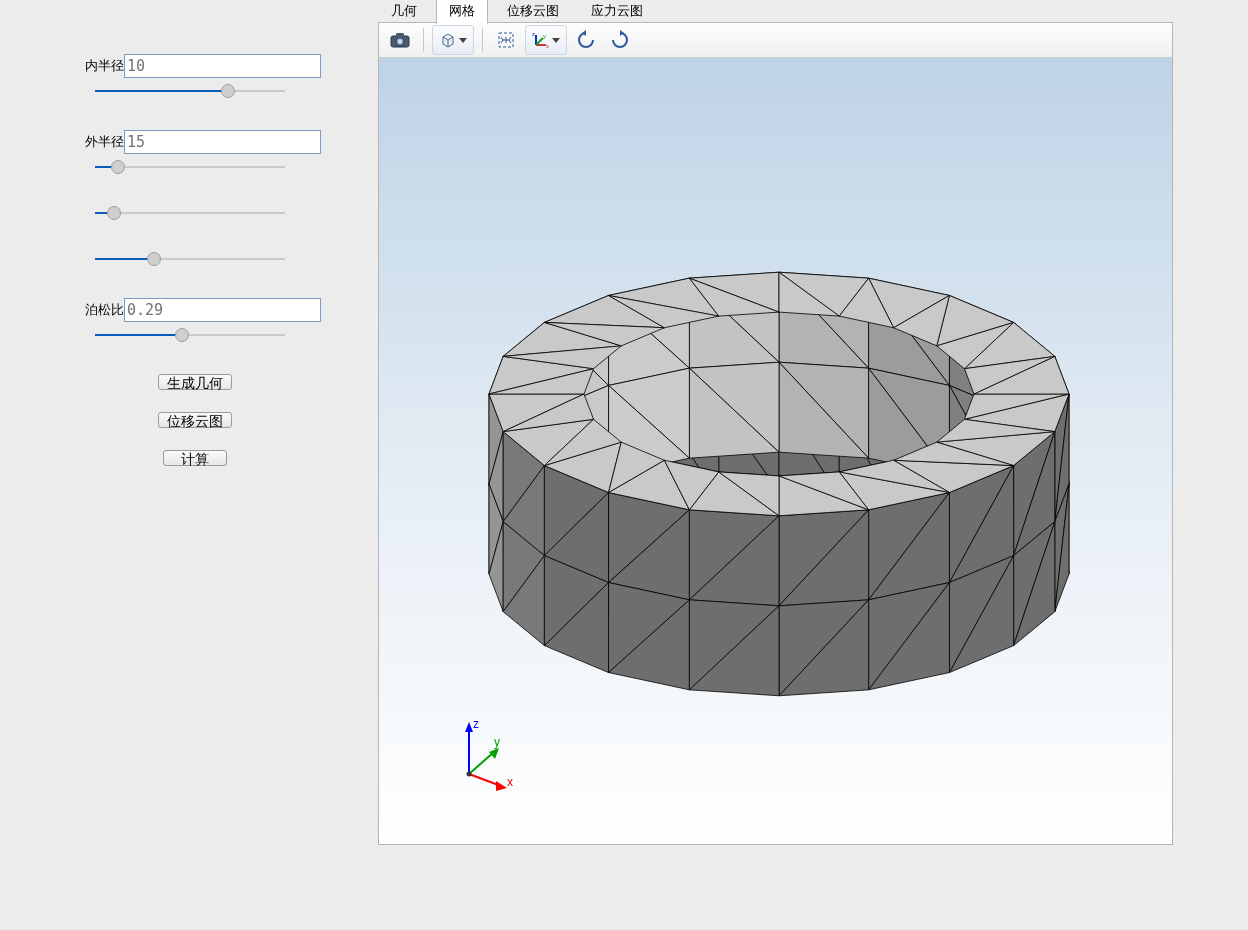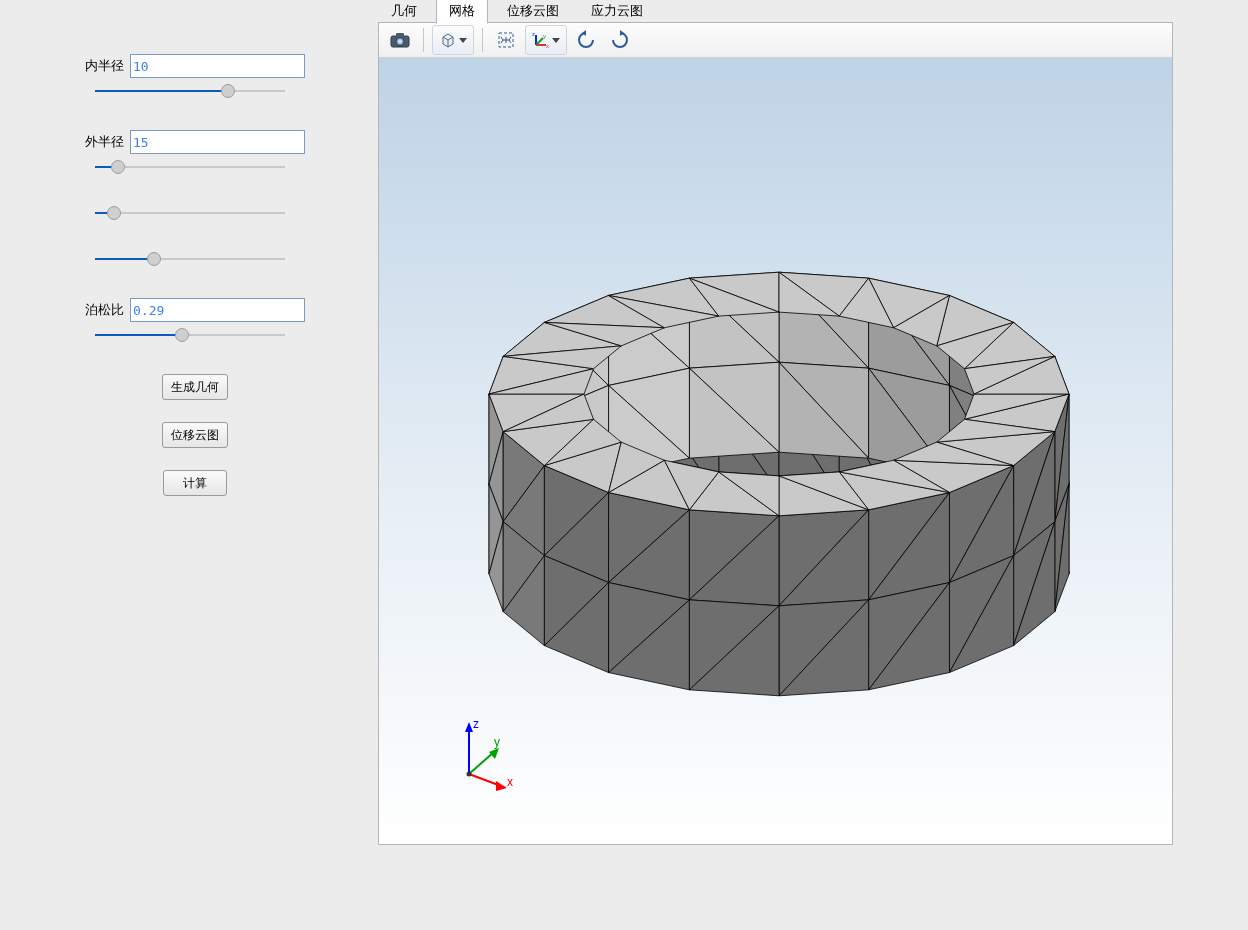--- a/index.html
+++ b/index.html
@@ -48,22 +48,22 @@
     width: 64px;
   }
 
   .param input[type="text"] {
     flex: 1;
     height: 22px;
     border: 1px solid #7a9bc1;
     background: #fff;
     padding: 0 2px;
     font-family: monospace;
-    font-size: 13px;
-    color: #3b82f6;
+    font-size: 15px;
+    color: #737373;
   }
 
   .slider-track {
     position: relative;
     margin-top: 6px;
     margin-left: 10px;
     height: 14px;
     width: 190px;
   }
 
@@ -98,25 +98,25 @@
   .buttons {
     margin-top: 30px;
     display: flex;
     flex-direction: column;
     align-items: center;
     gap: 22px;
   }
 
   button.gen {
     min-width: 64px;
-    height: 26px;
+    height: 16px;
     background: linear-gradient(#fafafa, #e6e6e6);
     border: 1px solid #9a9a9a;
     border-radius: 3px;
-    font-size: 12px;
+    font-size: 14px;
     cursor: pointer;
     padding: 0 8px;
   }
 
   
   .tabs {
     position: absolute;
     left: 378px;
     top: 0;
     display: flex;

